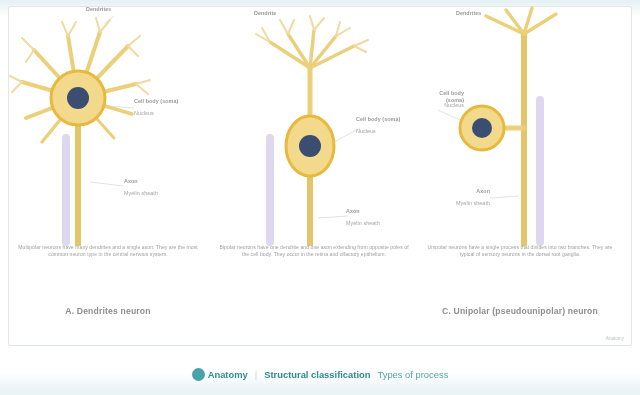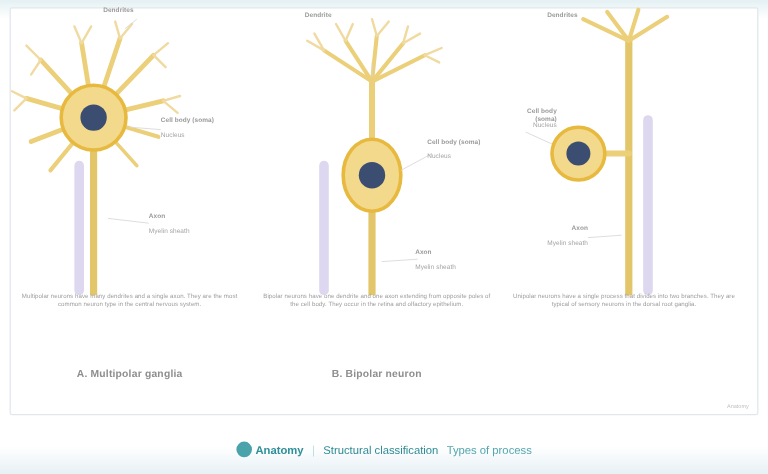--- a/index.html
+++ b/index.html
@@ -110,21 +110,21 @@
     width: 13px;
     height: 13px;
     border-radius: 50%;
     background: #4aa3ab;
     display: inline-block;
   }
   .src-sep {
     color: #bcdde1;
   }
   .src-text { color: #54a6ad; }
-  .src-strong { color: #2d8b95; font-weight: normal; }
+  .src-strong { color: #2d8b95; font-weight: bold; }
 </style>
 </head>
 <body>
 
 <div id="figure-root">
 
   <div class="frame"></div>
 
   <div class="panel" id="panel-multipolar">
     <div class="panel-art">
@@ -172,21 +172,21 @@
           <path d="M96 18 L106 10"></path>
         </g>
       </svg>
       <div class="lbl b" style="left:126px; top:92px; width:70px;">Cell body (soma)</div>
       <div class="lbl" style="left:126px; top:104px; width:70px;">Nucleus</div>
       <div class="lbl b" style="left:116px; top:172px; width:70px;">Axon</div>
       <div class="lbl" style="left:116px; top:184px; width:76px;">Myelin sheath</div>
       <div class="lbl b" style="left:78px; top:0px; width:80px;">Dendrites</div>
     </div>
     <div class="panel-desc">Multipolar neurons have many dendrites and a single axon. They are the most common neuron type in the central nervous system.</div>
-    <div class="panel-caption">A. Multipolar ganglia</div>
+    <div class="panel-caption">A. Dendrites neuron</div>
   </div>
 
   <div class="panel" id="panel-bipolar">
     <div class="panel-art">
       <svg width="200" height="240" viewBox="0 0 200 240">
         <rect x="52" y="128" width="8" height="112" rx="4" fill="#ddd8ef"></rect>
 
         <path d="M96 112 L96 62" stroke="#eccf79" stroke-width="5" fill="none" stroke-linecap="round"></path>
         <g stroke="#eccf79" stroke-width="3.4" fill="none" stroke-linecap="round">
           <path d="M96 62 L56 36"></path>
@@ -218,21 +218,20 @@
           <path d="M96 58 L96 46"></path>
         </g>
       </svg>
       <div class="lbl b" style="left:40px; top:4px; width:120px;">Dendrite</div>
       <div class="lbl b" style="left:142px; top:110px; width:58px;">Cell body (soma)</div>
       <div class="lbl" style="left:142px; top:122px; width:58px;">Nucleus</div>
       <div class="lbl b" style="left:132px; top:202px; width:66px;">Axon</div>
       <div class="lbl" style="left:132px; top:214px; width:66px;">Myelin sheath</div>
     </div>
     <div class="panel-desc">Bipolar neurons have one dendrite and one axon extending from opposite poles of the cell body. They occur in the retina and olfactory epithelium.</div>
-    <div class="panel-caption">B. Bipolar neuron</div>
   </div>
 
   <div class="panel" id="panel-unipolar">
     <div class="panel-art">
       <svg width="200" height="240" viewBox="0 0 200 240">
         <rect x="116" y="90" width="8" height="150" rx="4" fill="#ddd8ef"></rect>
 
         <path d="M104 28 L104 240" stroke="#e3c66a" stroke-width="6" fill="none" stroke-linecap="round"></path>
 
         <g stroke="#eccf79" stroke-width="3.4" fill="none" stroke-linecap="round">
@@ -251,20 +250,21 @@
           <path d="M98 190 L70 192"></path>
         </g>
       </svg>
       <div class="lbl b" style="left:36px; top:4px; width:150px;">Dendrites</div>
       <div class="lbl b rt" style="left:0px; top:84px; width:44px;">Cell body (soma)</div>
       <div class="lbl rt" style="left:0px; top:96px; width:44px;">Nucleus</div>
       <div class="lbl b rt" style="left:8px; top:182px; width:62px;">Axon</div>
       <div class="lbl rt" style="left:8px; top:194px; width:62px;">Myelin sheath</div>
     </div>
     <div class="panel-desc">Unipolar neurons have a single process that divides into two branches. They are typical of sensory neurons in the dorsal root ganglia.</div>
+    <div class="panel-caption">C. Unipolar (pseudounipolar) neuron</div>
   </div>
 
   <div class="credit">Anatomy</div>
 
   <div class="source-bar">
     <span class="src-logo">
       <span class="src-mark"></span>
       <span>Anatomy</span>
     </span>
     <span class="src-sep">|</span>

